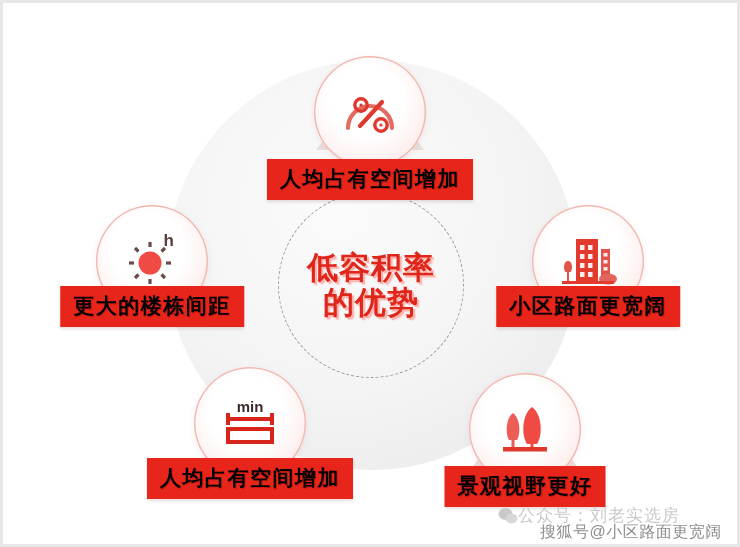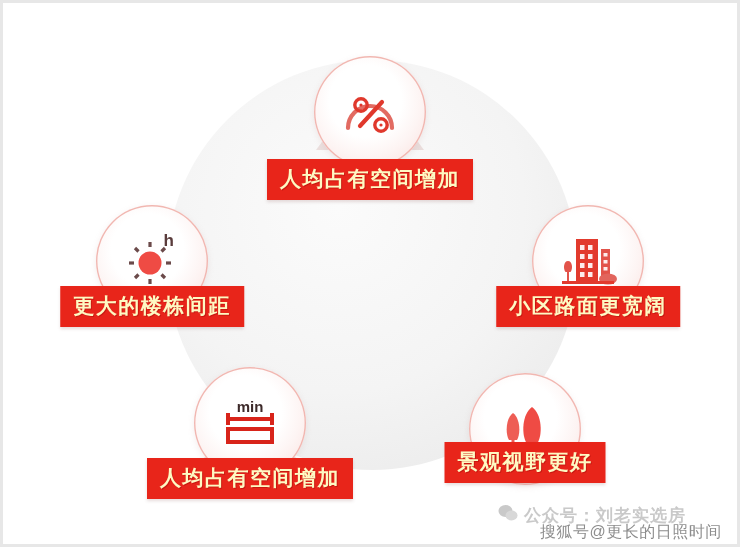--- a/index.html
+++ b/index.html
@@ -94,21 +94,21 @@
     align-items: center;
     justify-content: center;
   }
   .bubble .icon { width: 64px; height: 64px; display: block; }
 
   .banner {
     position: absolute;
     left: 50%;
     transform: translateX(-50%);
     background: #e8251a;
-    color: #fef9c3;
+    color: #000000;
     font-size: 21px;
     font-weight: bold;
     letter-spacing: 1.5px;
     padding: 6px 13px 7px 13px;
     white-space: nowrap;
     text-shadow: 1px 1px 0 rgba(140,0,0,0.35);
     box-shadow: 0 2px 3px rgba(160,120,120,0.25);
   }
 
   
@@ -128,46 +128,45 @@
   #node-right .banner   { top: 101px; }
 
   #node-bottom-left { left: 120px; top: 363px; }
   #node-bottom-left .pedestal { top: 62px; }
   #node-bottom-left .bubble   { top: 4px; }
   #node-bottom-left .banner   { top: 95px; }
 
   #node-bottom-right { left: 395px; top: 363px; }
   #node-bottom-right .pedestal { top: 62px; }
   #node-bottom-right .bubble   { top: 10px; }
-  #node-bottom-right .banner   { top: 79px; }
+  #node-bottom-right .banner   { top: 103px; }
 
   
   .sun-h {
     position: absolute;
     right: 10px;
     top: 2px;
     font-size: 17px;
     font-weight: bold;
     color: #5a3c3c;
     font-family: "Liberation Sans", sans-serif;
   }
   .icon-wrap { position: relative; width: 64px; height: 64px; }
 
   
   #watermark-wechat {
     position: absolute;
     left: 498px;
     top: 504px;
     display: flex;
-    align-items: flex-start;
-    gap: 6px;
+    align-items: center;
     color: #c9c9c9;
     font-size: 17px;
     letter-spacing: 1px;
-    font-weight: bold;
+    font-weight: normal;
   }
   #watermark-sohu {
     position: absolute;
     left: 540px;
     top: 522px;
     color: #8d8d8d;
     font-size: 16px;
     letter-spacing: 0.5px;
     text-shadow: 0 1px 0 rgba(255,255,255,0.9);
   }
@@ -177,20 +176,24 @@
 
 <div id="stage">
 
   <div id="frame-top"></div>
   <div id="frame-bottom"></div>
   <div id="frame-left"></div>
   <div id="frame-right"></div>
 
   <div id="big-disc"></div>
 
+  <div id="center-ring">
+    <div id="center-title">低容积率
+的优势</div>
+  </div>
 
   <div class="node" id="node-top">
     <div class="pedestal"></div>
     <div class="bubble">
       <div class="icon-wrap">
         <svg class="icon" viewBox="0 0 64 64">
           <path d="M10 48 A22 22 0 0 1 54 48" fill="none" stroke="#e26b62" stroke-width="4.2" stroke-linecap="round"></path>
           <line x1="22" y1="46" x2="44" y2="22" stroke="#e0382c" stroke-width="4.2" stroke-linecap="round"></line>
           <circle cx="23" cy="25" r="6.2" fill="none" stroke="#e0382c" stroke-width="3.4"></circle>
           <circle cx="23" cy="25" r="1.6" fill="#e0382c"></circle>
@@ -289,15 +292,15 @@
     <div class="banner">景观视野更好</div>
   </div>
 
   <div id="watermark-wechat">
     <svg width="20" height="18" viewBox="0 0 20 18">
       <ellipse cx="7.5" cy="7" rx="7" ry="6" fill="#c9c9c9"></ellipse>
       <ellipse cx="13.5" cy="11.5" rx="6" ry="5" fill="#d8d8d8"></ellipse>
     </svg>
     <span>公众号：刘老实选房</span>
   </div>
-  <div id="watermark-sohu">搜狐号@更长的日照时间</div>
+  <div id="watermark-sohu">搜狐号@小区路面更宽阔</div>
 
 </div>
 
 </body></html>

